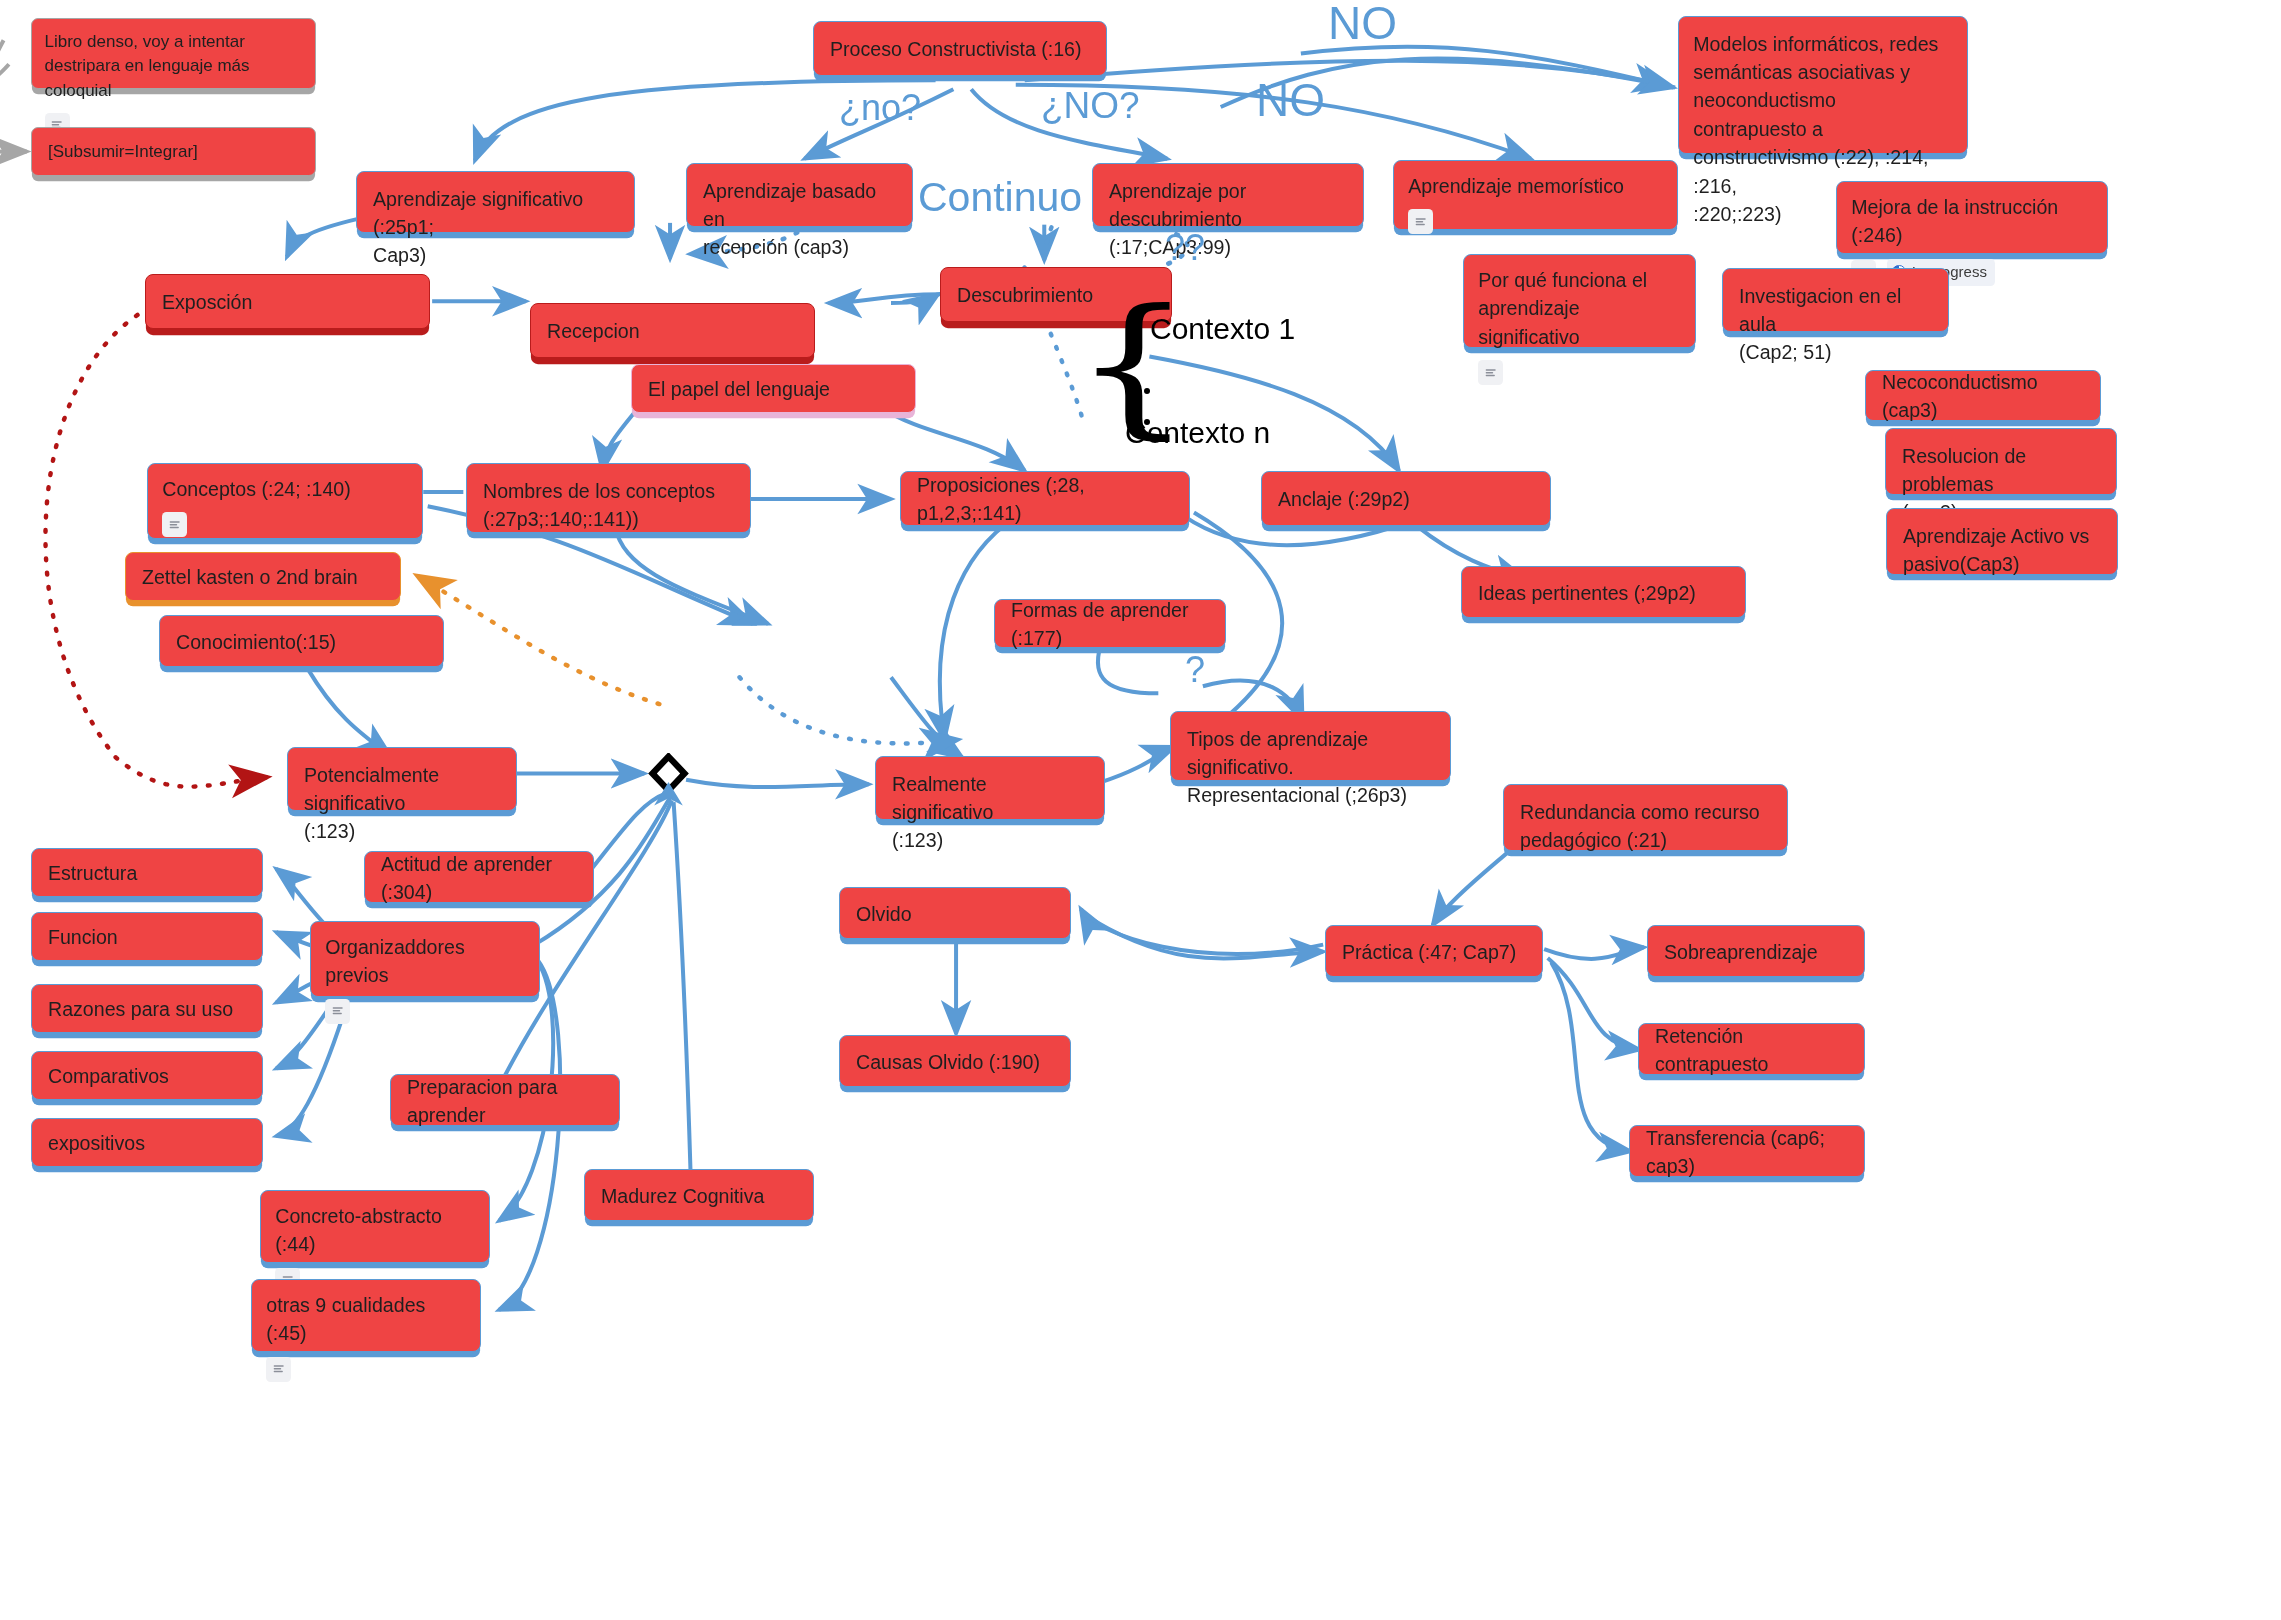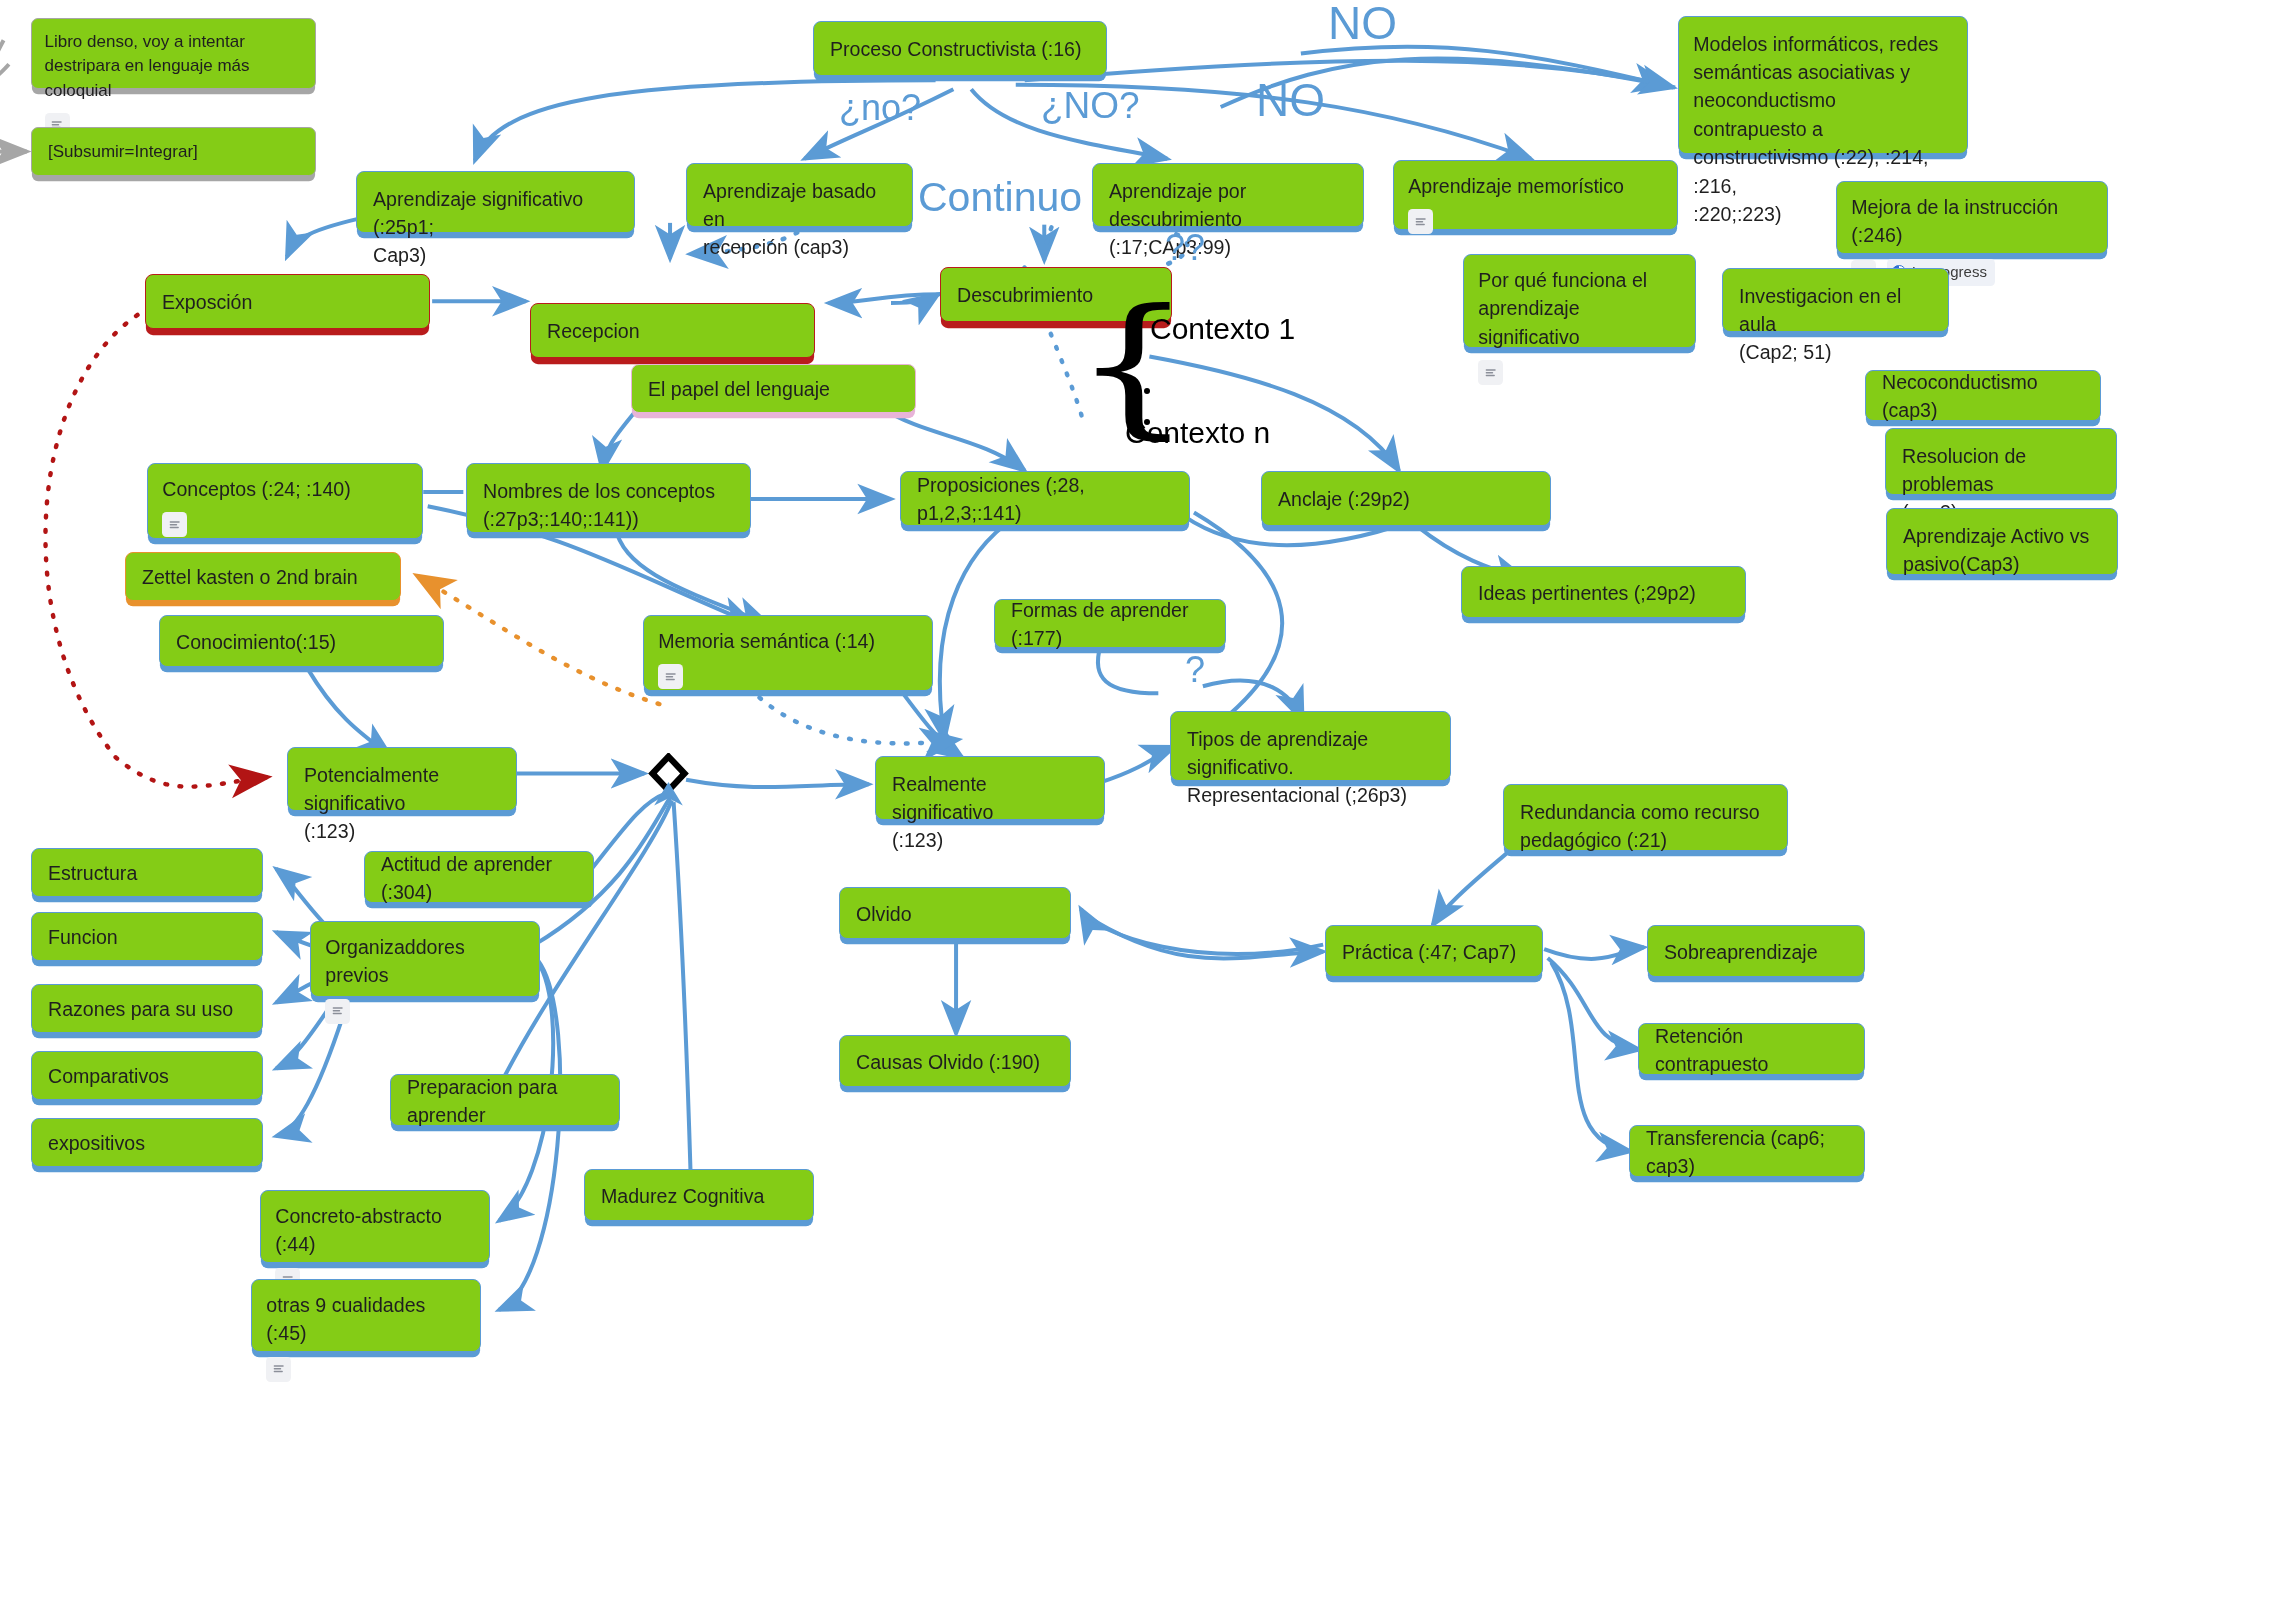--- a/index.html
+++ b/index.html
@@ -16,21 +16,21 @@
     overflow: hidden;
   }
   svg.edges {
     position: absolute;
     left: 0; top: 0;
     width: 2281px; height: 1621px;
     pointer-events: none;
   }
   .node {
     position: absolute;
-    background: #84cc16;
+    background: #ef4444;
     border: 1.8px solid #5B9BD5;
     border-radius: 8px;
     box-shadow: 0 6.2px 0 -0.9px #5B9BD5;
     padding: 12.5px 16px 10.7px 16px;
     font-size: 19.6px;
     line-height: 1.45;
     color: #1f1f1f;
     display: flex;
     flex-direction: column;
     justify-content: flex-start;
@@ -397,34 +397,20 @@
   </div>
 
   <div class="node orange center" style="left:125px; top:552px; width:276px; height:49px;">
     <span class="label">Zettel kasten o 2nd brain</span>
   </div>
 
   <div class="node center" style="left:159px; top:615px; width:285px; height:52px;">
     <span class="label">Conocimiento(:15)</span>
   </div>
 
-  <div class="node" style="left:643px; top:615px; width:290px; height:76px; padding:10.7px 14.3px 7.1px 14.3px;">
-    <span class="label">Memoria semántica (:14)</span>
-    <span class="meta">
-      <span class="doc-icon">
-        <svg width="13.4" height="13.4" viewBox="0 0 16 16">
-            <g fill="#8b8f99">
-              <rect x="2" y="4" width="12" height="1.7" rx="0.8"></rect>
-              <rect x="2" y="7.3" width="9" height="1.7" rx="0.8"></rect>
-              <rect x="2" y="10.6" width="11" height="1.7" rx="0.8"></rect>
-            </g>
-          </svg>
-      </span>
-    </span>
-  </div>
 
   <div class="node center" style="left:994px; top:599px; width:232px; height:49px;">
     <span class="label">Formas de aprender (:177)</span>
   </div>
 
   <div class="node" style="left:1170px; top:711px; width:281px; height:70px;">
     <span class="label">Tipos de aprendizaje significativo.
 Representacional (;26p3)</span>
   </div>
 

